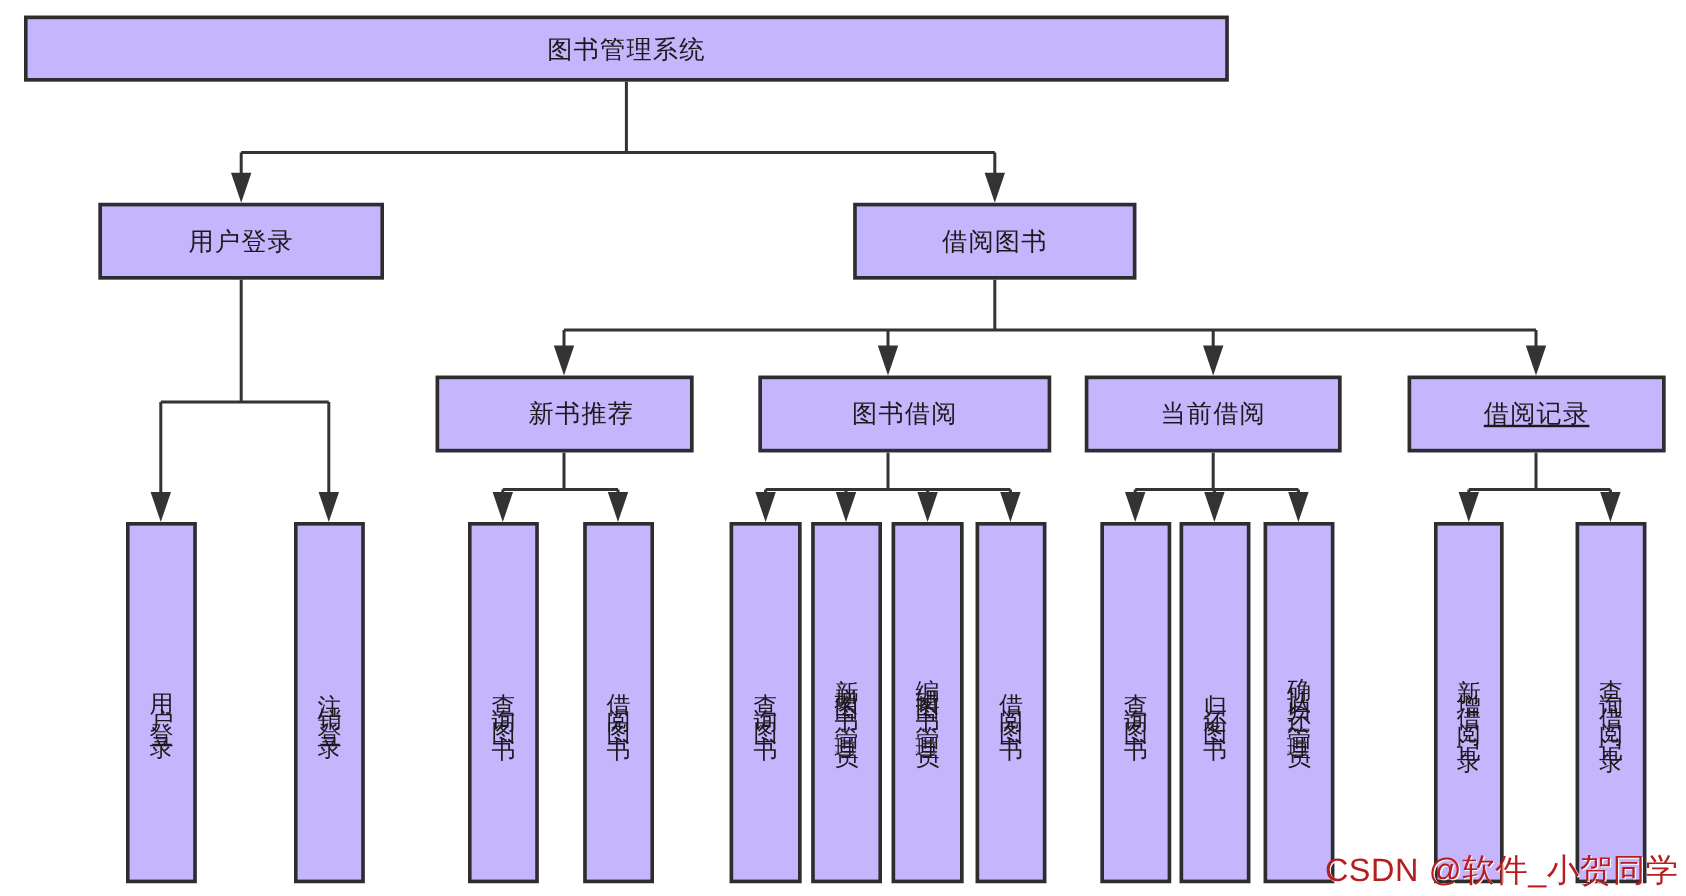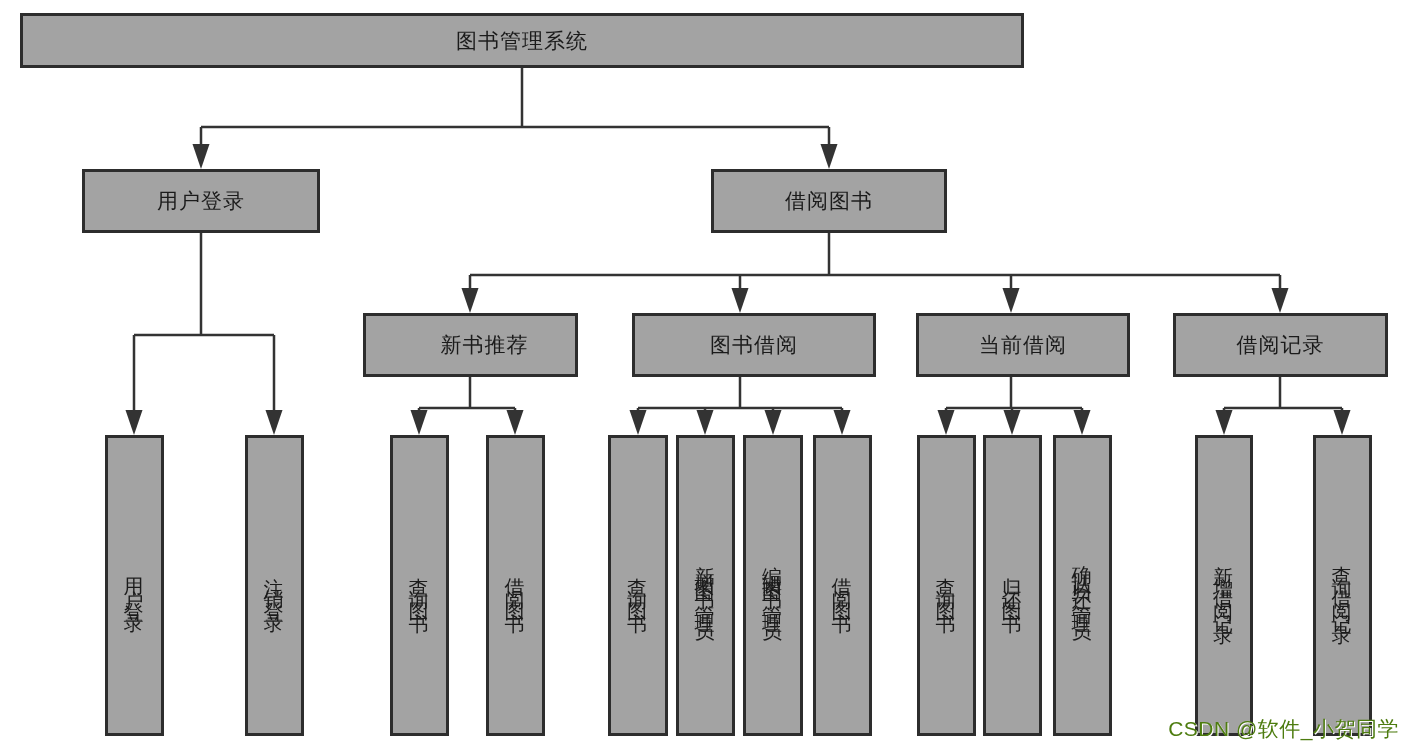--- a/index.html
+++ b/index.html
@@ -14,21 +14,21 @@
   #connectors {
     position: absolute;
     left: 0; top: 0;
     width: 1405px; height: 747px;
     z-index: 1;
   }
   .box {
     position: absolute;
     box-sizing: border-box;
     border: 3px solid #2d2d2d;
-    background: #a3a3a3;
+    background: #c4b5fd;
     display: flex;
     align-items: center;
     justify-content: center;
     color: #1b1b1b;
     z-index: 2;
   }
   .hbox {
     font-size: 21px;
     letter-spacing: 1px;
     white-space: nowrap;
@@ -39,22 +39,22 @@
     font-size: 20px;
     letter-spacing: 12px;
     top: 435px;
     height: 301px;
   }
   .vbox.ls-tight { letter-spacing: 8px; }
   #watermark {
     position: absolute;
     right: 6px;
     bottom: 4px;
-    font-size: 21px;
-    color: #4d7c0f;
+    font-size: 27px;
+    color: #b91c1c;
     letter-spacing: 0.5px;
     z-index: 5;
     text-shadow: 1px 1px 0 #ffffff;
     white-space: nowrap;
   }
 </style>
 </head>
 <body>
 
 <div id="stage">
@@ -99,22 +99,22 @@
     </g>
   </svg>
 
   <div class="box hbox" style="left:20px; top:13px; width:1004px; height:55px;">图书管理系统</div>
 
   <div class="box hbox" style="left:82px; top:169px; width:238px; height:64px;">用户登录</div>
   <div class="box hbox" style="left:711px; top:169px; width:236px; height:64px;">借阅图书</div>
 
   <div class="box hbox" style="left:363px; top:313px; width:215px; height:64px;padding-left:28px;">新书推荐</div>
   <div class="box hbox" style="left:632px; top:313px; width:244px; height:64px;">图书借阅</div>
-  <div class="box hbox" style="left:904px; top:313px; width:214px; height:64px;margin-left:12px;">当前借阅</div>
-  <div class="box hbox" style="left:1173px; top:313px; width:215px; height:64px;">借阅记录</div>
+  <div class="box hbox" style="left:904px; top:313px; width:214px; height:64px;">当前借阅</div>
+  <div class="box hbox" style="left:1173px; top:313px; width:215px; height:64px;text-decoration:underline;">借阅记录</div>
 
   <div class="box vbox" style="left:105px; width:59px;">用户登录</div>
   <div class="box vbox" style="left:245px; width:59px;">注销登录</div>
 
   <div class="box vbox" style="left:390px; width:59px;">查询图书</div>
   <div class="box vbox" style="left:486px; width:59px;">借阅图书</div>
 
   <div class="box vbox" style="left:608px; width:60px;">查询图书</div>
   <div class="box vbox ls-tight" style="left:676px; width:59px;">新增图书（管理员）</div>
   <div class="box vbox ls-tight" style="left:743px; width:60px;">编辑图书（管理员）</div>

